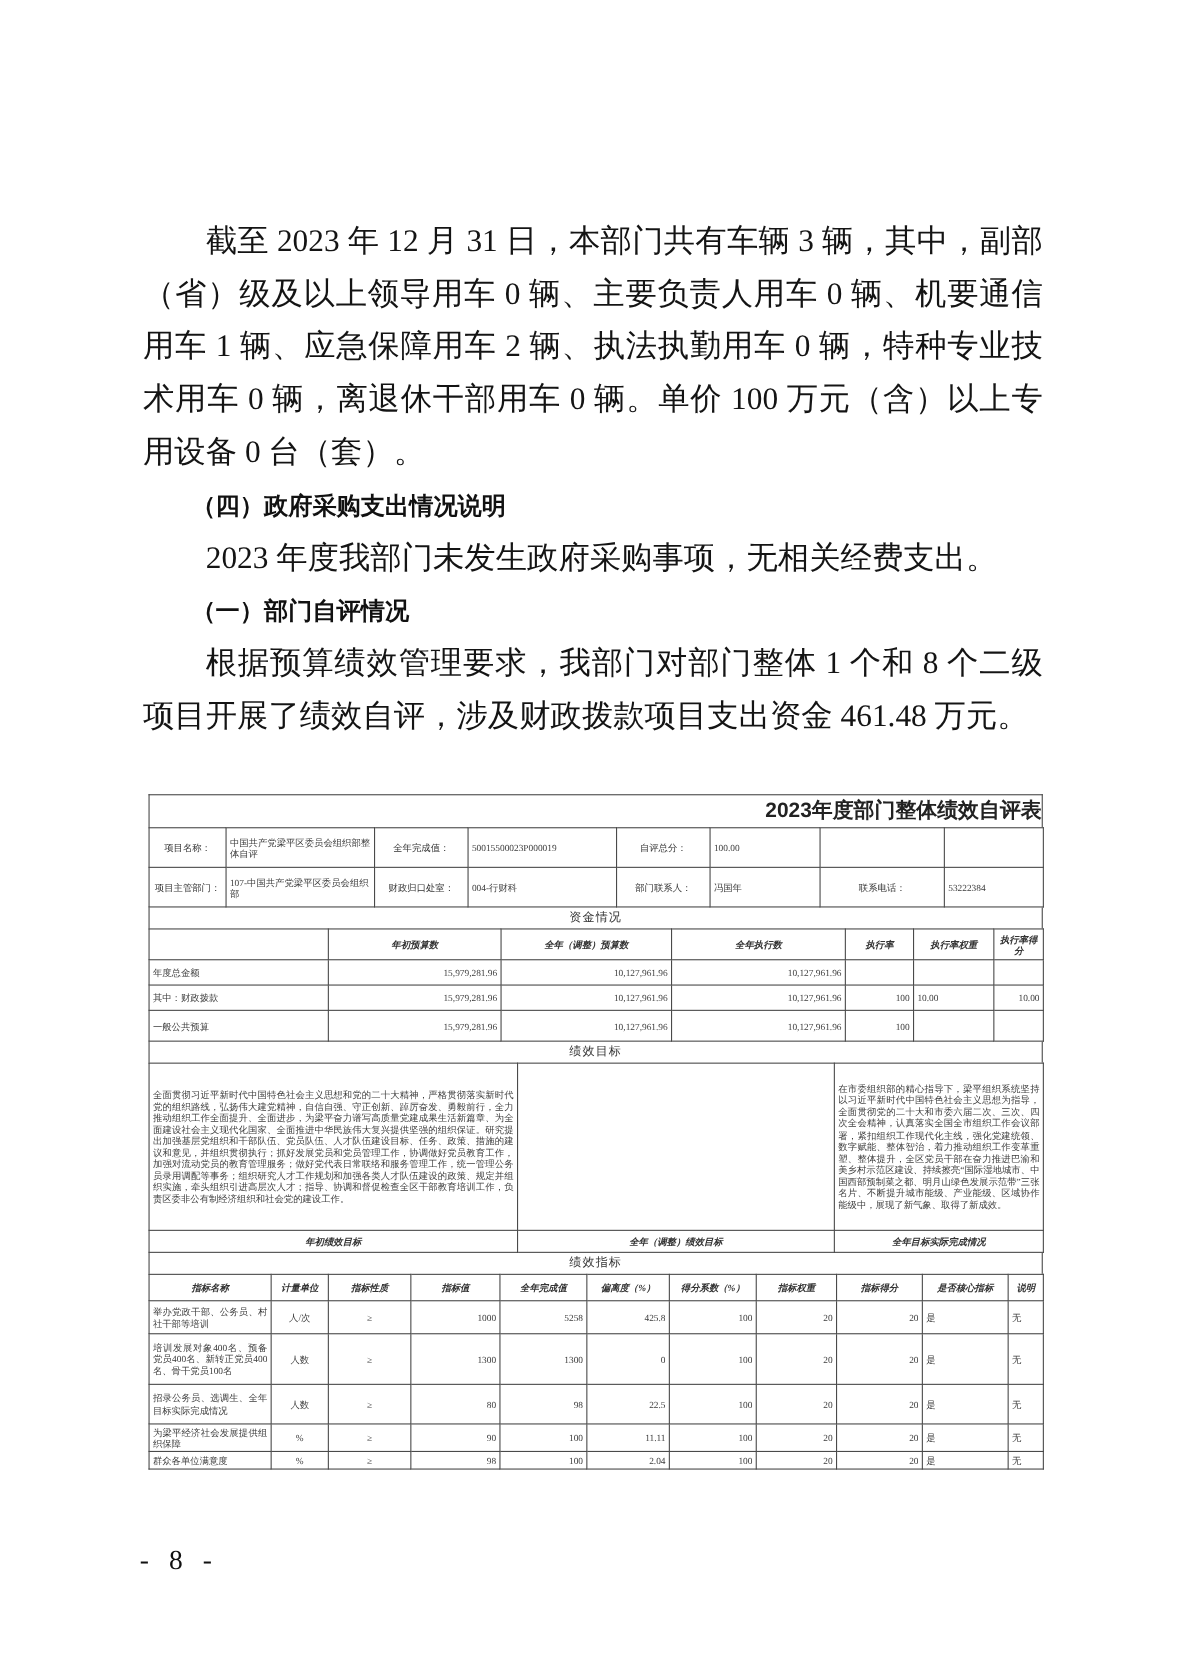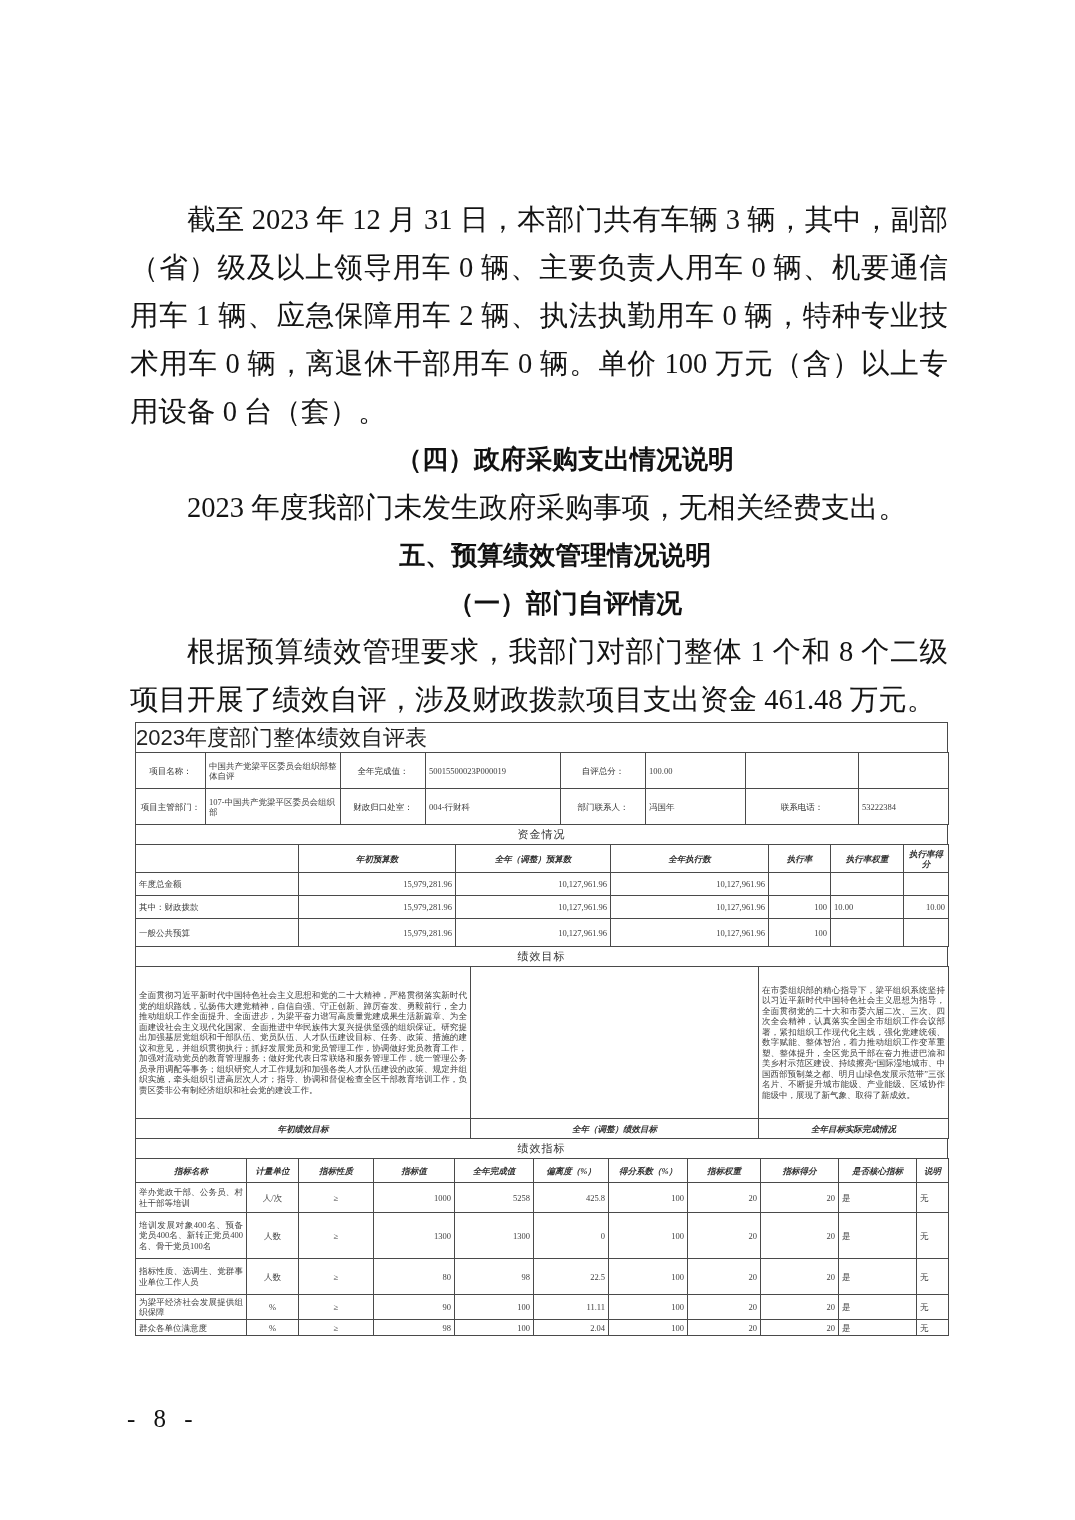--- a/index.html
+++ b/index.html
@@ -10,31 +10,31 @@
     font-family:"Liberation Serif","DejaVu Serif",serif;
     overflow:hidden;
   }
   
   .content { position:absolute; left:130px; top:196px; width:818px; }
   .para {
     font-size:28.5px; line-height:48px; text-align:justify;
     text-indent:2em; margin:0; color:#141414;
   }
   .heading {
-    font-size:26px; line-height:48px; font-weight:bold;
-    margin:0; color:#111; text-indent:2em;text-align:center;
+    font-size:22px; line-height:48px; font-weight:bold;
+    margin:0; color:#111; text-indent:2em;
   }
   .heading.lvl1 { text-indent:1.25em; }
   
   .selfeval { position:absolute; left:135px; top:722px; width:813px; color:#3d3d3d; }
   .tbl-title {
     border:1px solid #4a4a4a; border-bottom:none;
-    height:30px; line-height:30px; text-align:left;
+    height:30px; line-height:30px; text-align:right;
     font-family:"Liberation Sans","DejaVu Sans",sans-serif;
-    font-weight:normal; font-size:22px; color:#222;
+    font-weight:bold; font-size:19px; color:#222;
   }
   .banner {
     border-left:1px solid #4a4a4a; border-right:1px solid #4a4a4a;
     height:19px; line-height:19px; text-align:center;
     font-family:"Liberation Sans","DejaVu Sans",sans-serif;
     font-size:11px; color:#333; letter-spacing:1px;
   }
   table.grid {
     width:813px; border-collapse:collapse; table-layout:fixed;
     font-size:8.5px; line-height:10px; color:#3d3d3d;
@@ -56,21 +56,20 @@
     font-family:"Liberation Serif","DejaVu Serif",serif;
   }
 </style>
 </head>
 <body>
 
 <div class="content">
   <p class="para">截至 2023 年 12 月 31 日，本部门共有车辆 3 辆，其中，副部（省）级及以上领导用车 0 辆、主要负责人用车 0 辆、机要通信用车 1 辆、应急保障用车 2 辆、执法执勤用车 0 辆，特种专业技术用车 0 辆，离退休干部用车 0 辆。单价 100 万元（含）以上专用设备 0 台（套）。</p>
   <p class="heading">（四）政府采购支出情况说明</p>
   <p class="para">2023 年度我部门未发生政府采购事项，无相关经费支出。</p>
-  <p class="heading lvl1">五、预算绩效管理情况说明</p>
   <p class="heading">（一）部门自评情况</p>
   <p class="para">根据预算绩效管理要求，我部门对部门整体 1 个和 8 个二级项目开展了绩效自评，涉及财政拨款项目支出资金 461.48 万元。</p>
 </div>
 
 <div class="selfeval">
 
   <div class="tbl-title">2023年度部门整体绩效自评表</div>
 
   <table class="grid">
     <colgroup>
@@ -228,21 +227,21 @@
       <td class="num">1300</td>
       <td class="num">1300</td>
       <td class="num">0</td>
       <td class="num">100</td>
       <td class="num">20</td>
       <td class="num">20</td>
       <td class="val">是</td>
       <td class="val">无</td>
     </tr>
     <tr style="height:36px">
-      <td class="val top">指标性质、选调生、党群事业单位工作人员</td>
+      <td class="val top">招录公务员、选调生、全年目标实际完成情况</td>
       <td class="ctr">人数</td>
       <td class="ctr">≥</td>
       <td class="num">80</td>
       <td class="num">98</td>
       <td class="num">22.5</td>
       <td class="num">100</td>
       <td class="num">20</td>
       <td class="num">20</td>
       <td class="val">是</td>
       <td class="val">无</td>

